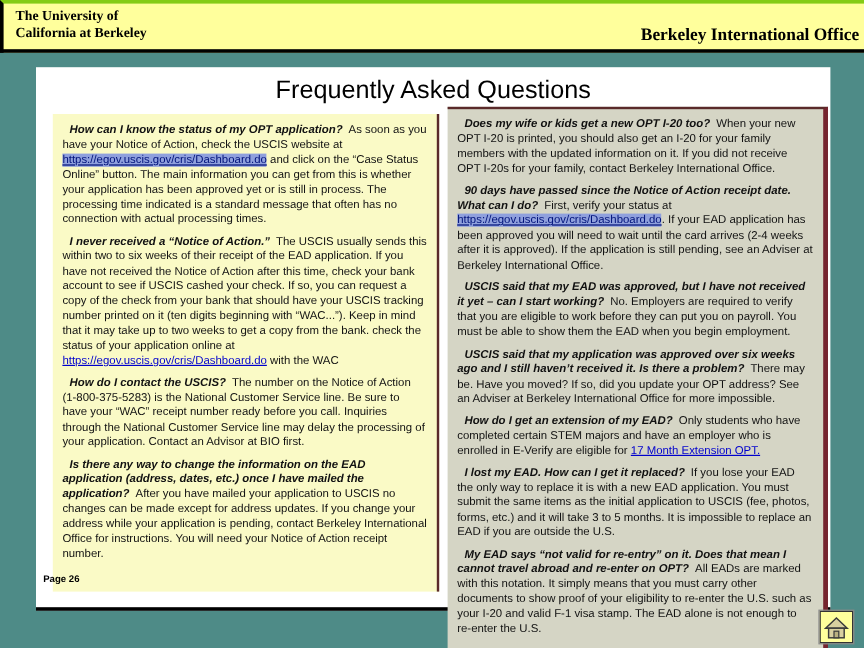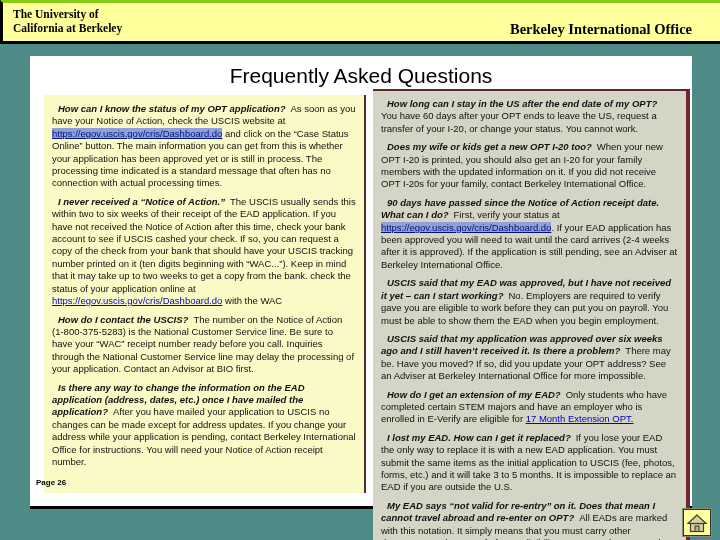--- a/index.html
+++ b/index.html
@@ -16,21 +16,21 @@
     background:#FFFF9C;
     border-top:3px solid #84cc16;border-bottom:3px solid #000;border-left:3px solid #000;
     box-sizing:border-box;
   }
   .univ{
     position:absolute;left:10px;top:4px;
     font-family:"Liberation Serif","DejaVu Serif",serif;
     font-weight:bold;font-size:11.5px;line-height:14px;color:#000;
   }
   .office{
-    position:absolute;right:28px;top:18px;
+    position:absolute;right:4px;top:18px;
     font-family:"Liberation Serif","DejaVu Serif",serif;
     font-weight:bold;font-size:14.5px;color:#000;
   }
   
   .content{
     position:absolute;left:30px;top:56px;width:662px;height:450px;
     background:#FFFFFF;
     border-bottom:3px solid #000;
     box-sizing:content-box;
   }
@@ -93,24 +93,23 @@
 
 <div class="content">
   <div class="title">Frequently Asked Questions</div>
   <div class="col left" id="left-col">
       <p class="faq-item"><span class="q">How can I know the status of my OPT application?</span><span class="a">As soon as you have your Notice of Action, check the USCIS website at </span><a href="#" class="lnk hl">https://egov.uscis.gov/cris/Dashboard.do</a><span class="a"> and click on the “Case Status Online” button.  The main information you can get from this is whether your application has been approved yet or is still in process. The processing time indicated is a standard message that often has no connection with actual processing times.</span></p>
       <p class="faq-item"><span class="q">I never received a “Notice of Action.”</span><span class="a">The USCIS usually sends this within two to six weeks of their receipt of the EAD application.  If you have not received the Notice of Action after this time, check your bank account to see if USCIS cashed your check.  If so, you can request a copy of the check from your bank that should have your USCIS tracking number printed on it (ten digits beginning with “WAC...”).  Keep in mind that it may take up to two weeks to get a copy from the bank. check the status of your application online at </span><a href="#" class="lnk">https://egov.uscis.gov/cris/Dashboard.do</a><span class="a"> with the WAC</span></p>
       <p class="faq-item"><span class="q">How do I contact the USCIS?</span><span class="a">The number on the Notice of Action (1-800-375-5283) is the National Customer Service line.  Be sure to have your “WAC” receipt number ready before you call.  Inquiries through the National Customer Service line may delay the processing of your application.  Contact an Advisor at BIO first.</span></p>
       <p class="faq-item"><span class="q">Is there any way to change the information on the EAD application (address, dates, etc.) once I have mailed the application?</span><span class="a">After you have mailed your application to USCIS no changes can be made except for address updates. If you change your address while your application is pending, contact Berkeley International Office for instructions. You will need your Notice of Action receipt number.</span></p>
     </div>
   <div class="col right" id="right-col">
-      <p class="faq-item"><span class="q">How long can I stay in the US after the end date of my OPT?</span><span class="a">You have 60 days after your OPT ends to leave the US, request a transfer of your I-20, or change your status.  You cannot work.</span></p>
       <p class="faq-item"><span class="q">Does my wife or kids get a new OPT I-20 too?</span><span class="a">When your new OPT I-20 is printed, you should also get an I-20 for your family members with the updated information on it.  If you did not receive OPT I-20s for your family, contact Berkeley International Office.</span></p>
       <p class="faq-item"><span class="q">90 days have passed since the Notice of Action receipt date.  What can I do?</span><span class="a">First, verify your status at </span><a href="#" class="lnk hl">https://egov.uscis.gov/cris/Dashboard.do</a><span class="a">. If your EAD application has been approved you will need to wait until the card arrives (2-4 weeks after it is approved).  If the application is still pending, see an Adviser at Berkeley International Office.</span></p>
-      <p class="faq-item"><span class="q">USCIS said that my EAD was approved, but I have not received it yet – can I start working?</span><span class="a">No.  Employers are required to verify gave you are eligible to work before they can put you on payroll.  You must be able to show them the EAD when you begin employment.</span></p>
+      <p class="faq-item"><span class="q">USCIS said that my EAD was approved, but I have not received it yet – can I start working?</span><span class="a">No.  Employers are required to verify that you are eligible to work before they can put you on payroll.  You must be able to show them the EAD when you begin employment.</span></p>
       <p class="faq-item"><span class="q">USCIS said that my application was approved over six weeks ago and I still haven’t received it.  Is there a problem?</span><span class="a">There may be. Have you moved?  If so, did you update your OPT address? See an Adviser at Berkeley International Office  for more impossible.</span></p>
       <p class="faq-item"><span class="q">How do I get an extension of my EAD?</span><span class="a">Only students who have completed certain STEM majors and have an employer who is enrolled in E-Verify are eligible for </span><a href="#" class="lnk">17 Month Extension OPT.</a></p>
       <p class="faq-item"><span class="q">I lost my EAD. How can I get it replaced?</span><span class="a">If you lose your EAD the only way to replace it is with a new EAD application. You must submit the same items as the initial application to USCIS (fee, photos, forms, etc.) and it will take 3 to 5 months. It is impossible to replace an EAD if you are outside the U.S.</span></p>
       <p class="faq-item"><span class="q">My EAD says “not valid for re-entry” on it.  Does that mean I cannot travel abroad and re-enter on OPT?</span><span class="a">All EADs are marked with this notation.  It simply means that you must carry other documents to show proof of your eligibility to re-enter the U.S. such as your I-20 and valid F-1 visa stamp. The EAD alone is not enough to re-enter the U.S.</span></p>
     </div>
   <div class="pagenum">Page 26</div>
 </div>
 
 <button class="home" aria-label="home">
   <svg width="22" height="20" viewBox="0 0 22 20">

